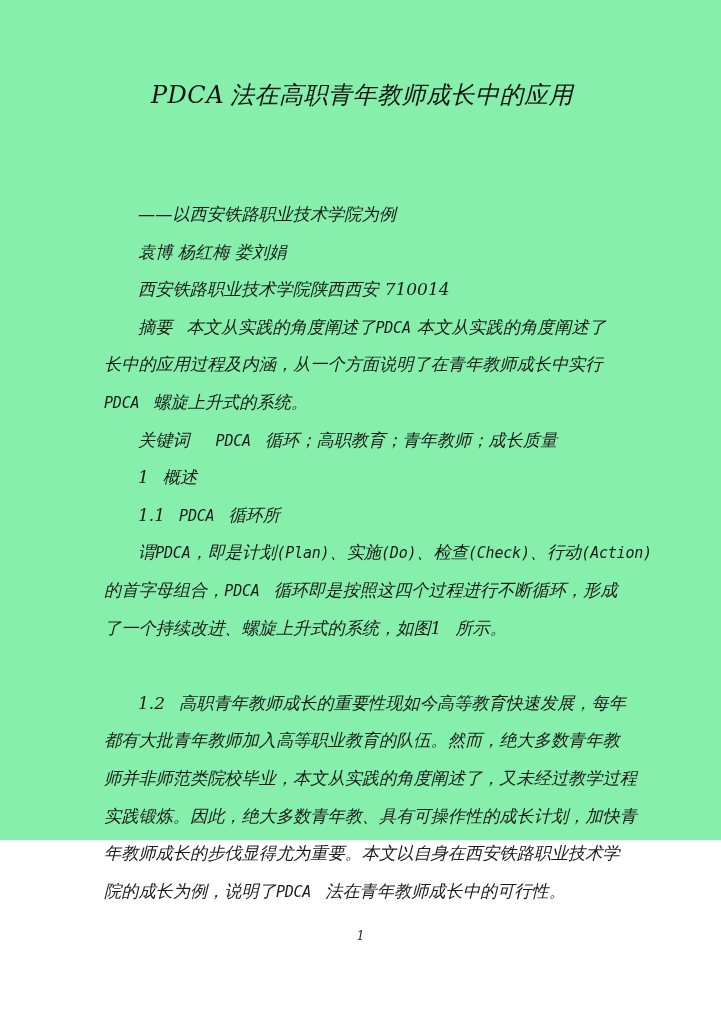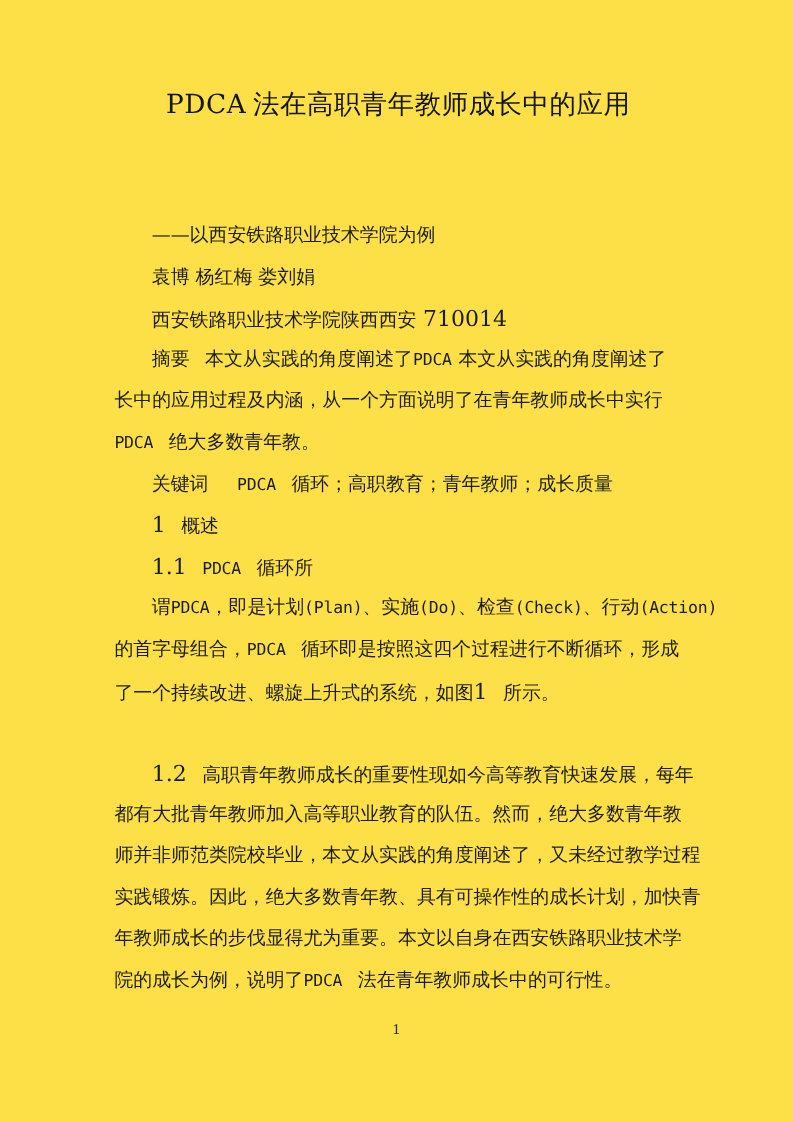--- a/index.html
+++ b/index.html
@@ -11,23 +11,24 @@
     width: 721px;
     height: 1020px;
     overflow: hidden;
     font-family: "DejaVu Serif", "Liberation Serif", serif;
     color: #1a1a1a;
     -webkit-font-smoothing: antialiased;
   }
   .page {
     position: relative;
     width: 721px;
-    height: 1020px;
-    background: #fde047;
+    height: 840px;
+    background: #86efac;
     box-sizing: border-box;
+    font-style: italic;
   }
 
   
   .doc-title {
     position: absolute;
     left: 104px;
     top: 78px;
     width: 516px;
     text-align: center;
     font-family: "DejaVu Serif", "Liberation Serif", serif;
@@ -70,21 +71,21 @@
     font-size: 15px;
     letter-spacing: -0.2px;
   }
   .lat-t {
     font-family: "DejaVu Serif", "Liberation Serif", serif;
     font-size: 24px;
     letter-spacing: 0.5px;
   }
   .num {
     font-family: "DejaVu Serif", "Liberation Serif", serif;
-    font-size: 20px;
+    font-size: 17px;
   }
   .sp { display: inline-block; width: 6px; }
   .sp-wide { display: inline-block; width: 26px; }
   .sp-mid { display: inline-block; width: 14px; }
 
   
   .page-number {
     position: absolute;
     left: 0;
     top: 929px;
@@ -120,21 +121,21 @@
 
     <div class="line indent">
       <span>摘要</span><span class="sp-mid"></span><span>本文从实践的角度阐述了</span><span class="lat">PDCA</span><span class="sp"></span><span>本文从实践的角度阐述了</span>
     </div>
 
     <div class="line wide">
       <span>长中的应用过程及内涵，从一个方面说明了在青年教师成长中实行</span>
     </div>
 
     <div class="line">
-      <span class="lat">PDCA</span><span class="sp-mid"></span><span>绝大多数青年教。</span>
+      <span class="lat">PDCA</span><span class="sp-mid"></span><span>螺旋上升式的系统。</span>
     </div>
 
     <div class="line indent">
       <span>关键词</span><span class="sp-wide"></span><span class="lat">PDCA</span><span class="sp-mid"></span><span>循环；高职教育；青年教师；成长质量</span>
     </div>
 
     <div class="line indent">
       <span class="num">1</span><span class="sp-mid"></span><span>概述</span>
     </div>
 

